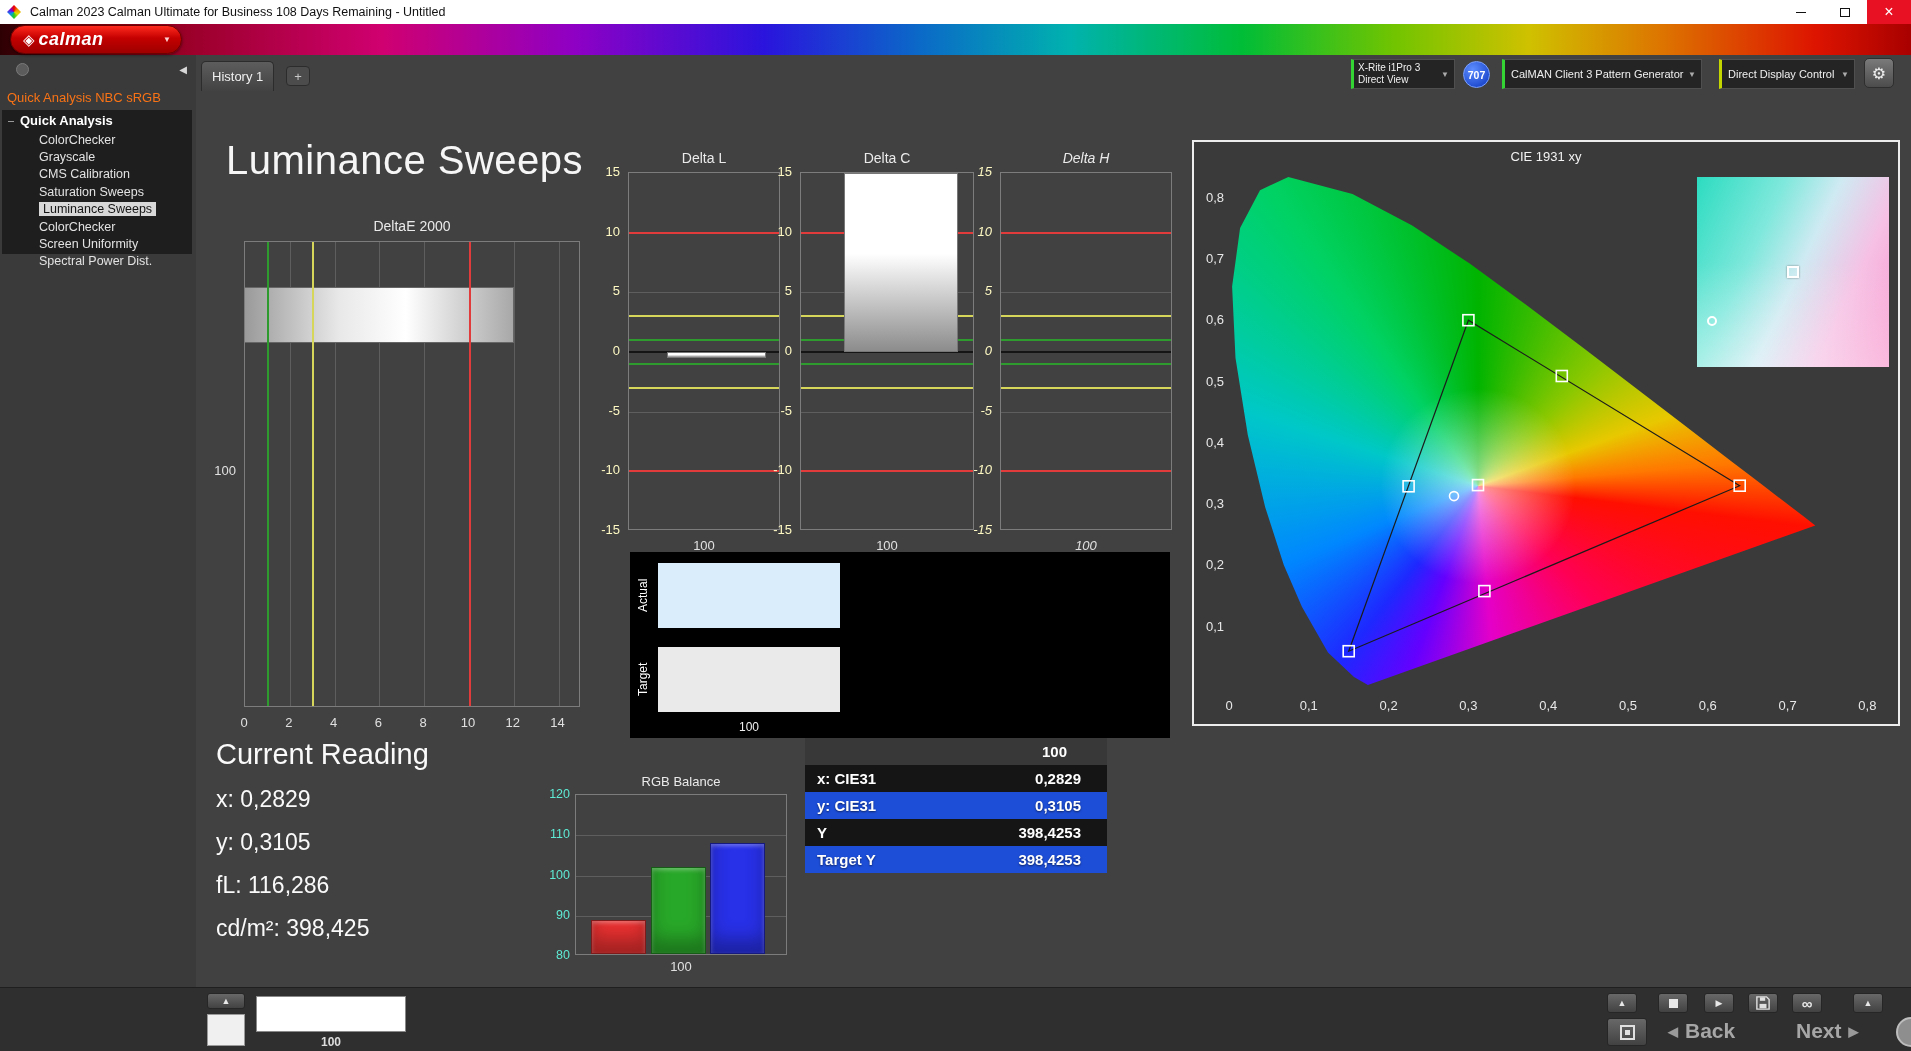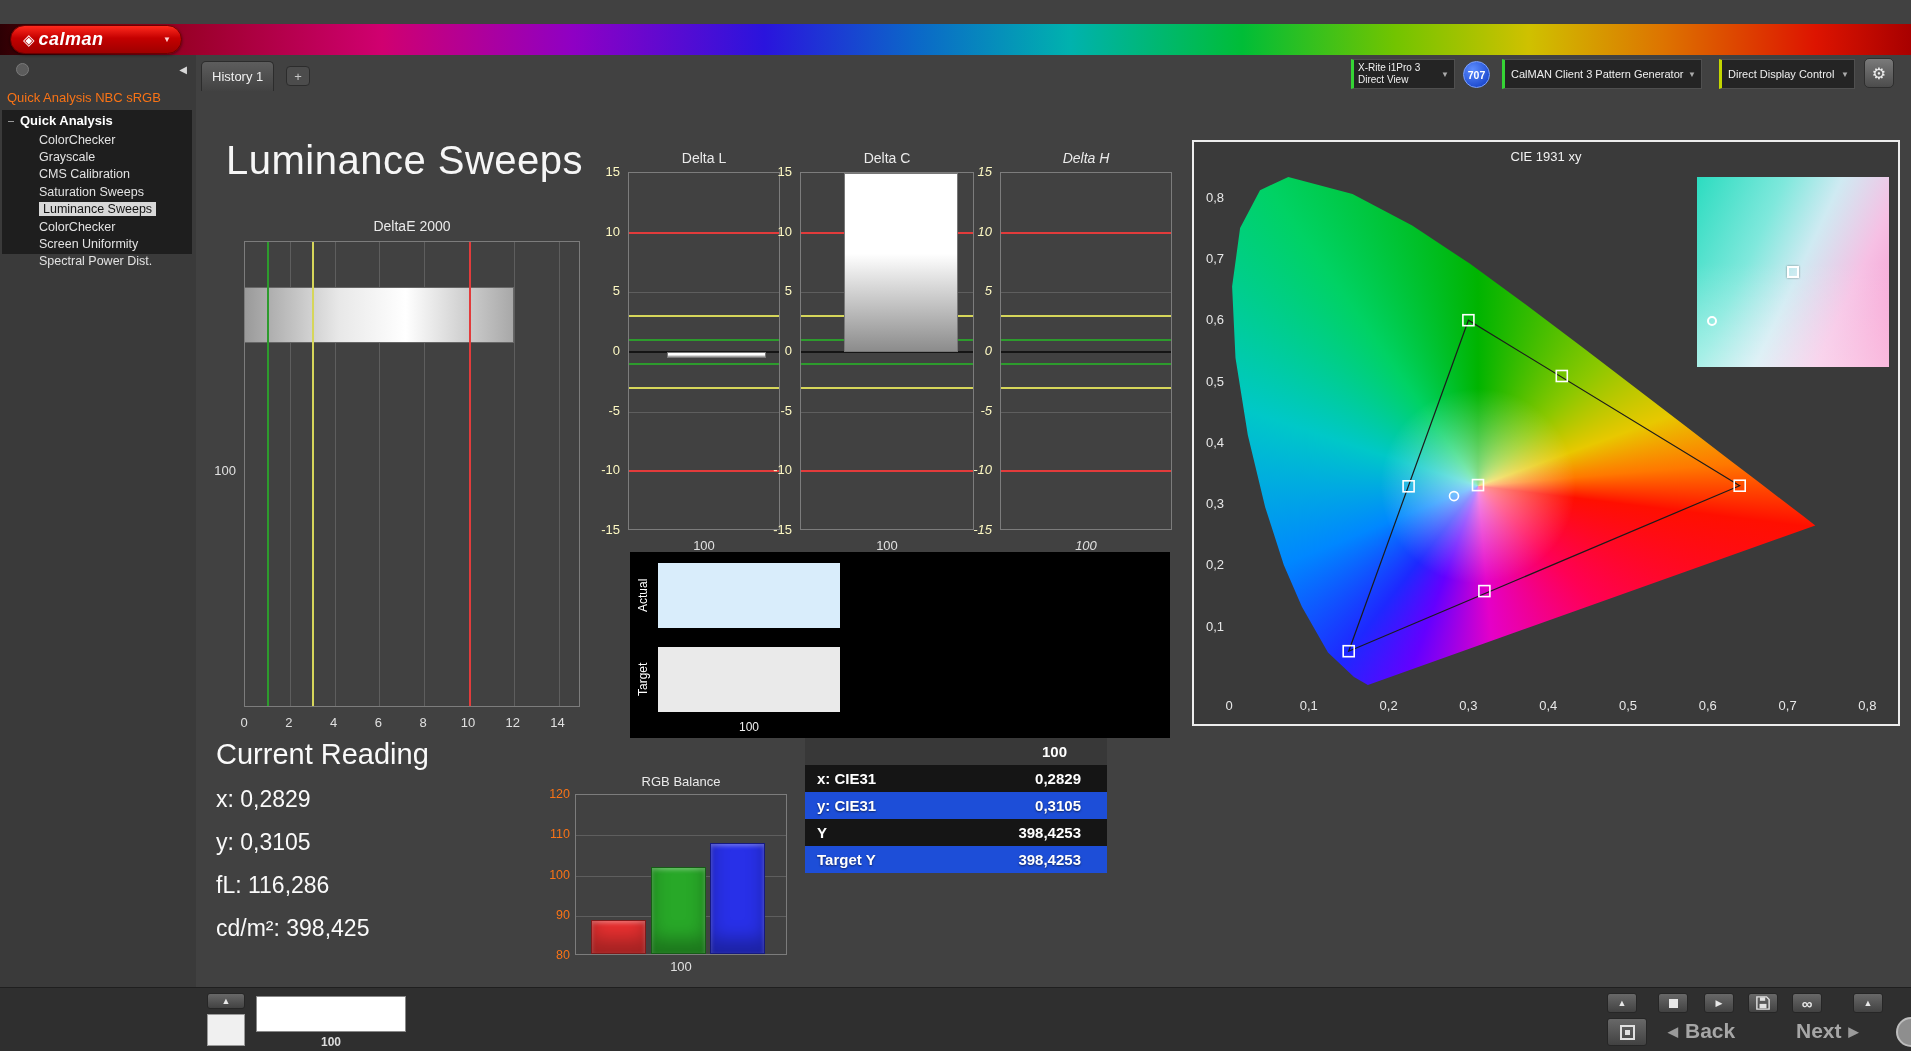--- a/index.html
+++ b/index.html
@@ -106,21 +106,21 @@
 
 
 .cr-title{position:absolute;left:216px;top:738px;font-size:29px;color:#fafafa;}
 .cr-line{position:absolute;left:216px;font-size:23px;color:#fafafa;}
 #cr-x{top:786px;} #cr-y{top:829px;} #cr-fl{top:872px;} #cr-cd{top:915px;}
 
 
 #rgb-chart{position:absolute;left:530px;top:772px;width:270px;height:200px;}
 #rgb-title{position:absolute;left:45px;width:212px;top:2px;text-align:center;font-size:13px;color:#eaeaea;}
 #rgb-plot{position:absolute;left:45px;top:22px;width:212px;height:161px;border:1px solid #7c7c7c;}
-.rgb-ytick{position:absolute;left:0;width:40px;text-align:right;font-size:12.5px;color:#f97316;}
+.rgb-ytick{position:absolute;left:0;width:40px;text-align:right;font-size:12.5px;color:#5eead4;}
 .rgb-bar{position:absolute;border:1px solid rgba(0,0,0,.45);box-shadow:inset 0 -14px 18px rgba(0,0,0,.3),inset 0 2px 4px rgba(255,255,255,.35);}
 #rgb-xlabel{position:absolute;left:45px;width:212px;top:187px;text-align:center;font-size:13px;color:#e0e0e0;}
 
 
 #reading-table{position:absolute;left:805px;top:738px;width:302px;font-weight:bold;}
 .thead{height:27px;background:#383838;color:#fff;font-size:15px;display:flex;align-items:center;justify-content:flex-end;padding-right:40px;}
 .trow{height:27px;display:flex;align-items:center;font-size:15px;color:#fff;}
 .trow.dark{background:#151515;}
 .trow.gray{background:#1d4ed8;text-shadow:0 1px 2px rgba(0,0,0,.55);}
 .tlabel{padding-left:12px;flex:1;}
@@ -147,20 +147,33 @@
 #nav-back{left:1668px;}
 #nav-next{left:1796px;}
 .nav-arrow{font-size:13px;color:#9a9a9a;}
 #partial-circle{position:absolute;left:1896px;top:29px;width:30px;height:30px;border-radius:50%;background:#8e8e8e;border:2px solid #bdbdbd;}
 </style>
 </head>
 <body>
 
 <div id="app">
 
+  <div class="titlebar">
+    <div class="app-icon"></div>
+    <div class="tb-title">Calman 2023 Calman Ultimate for Business 108 Days Remaining  - Untitled</div>
+    <div class="win-controls">
+      <div class="win-btn min">
+          <span></span>
+        </div>
+      <div class="win-btn max">
+          <span></span>
+        </div>
+      <div class="win-btn close">×</div>
+    </div>
+  </div>
 
   <div class="brandbar">
     <div class="logo-pill">
       <span class="logo-diamond">◈</span>
       <span class="logo-text">calman</span>
       <span class="logo-caret">▼</span>
     </div>
   </div>
 
   <div id="sidebar-bg"></div>

